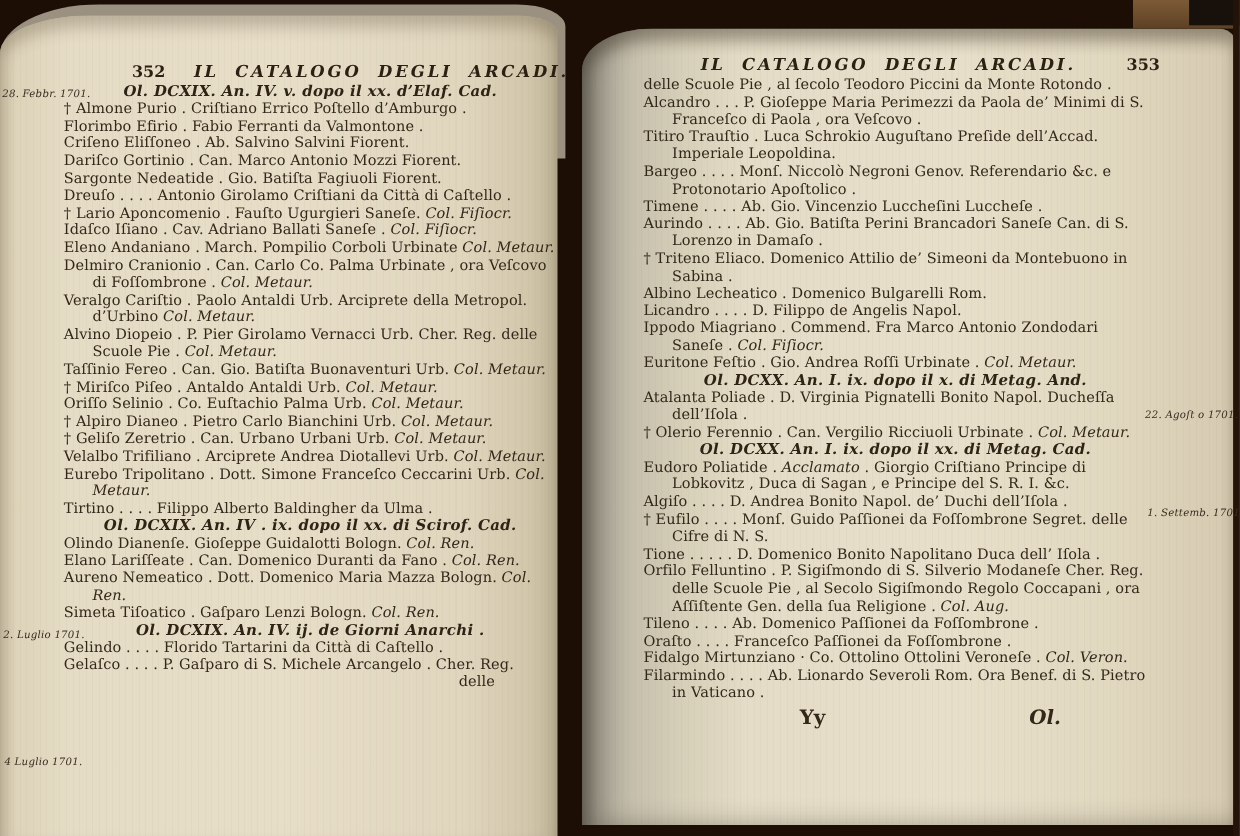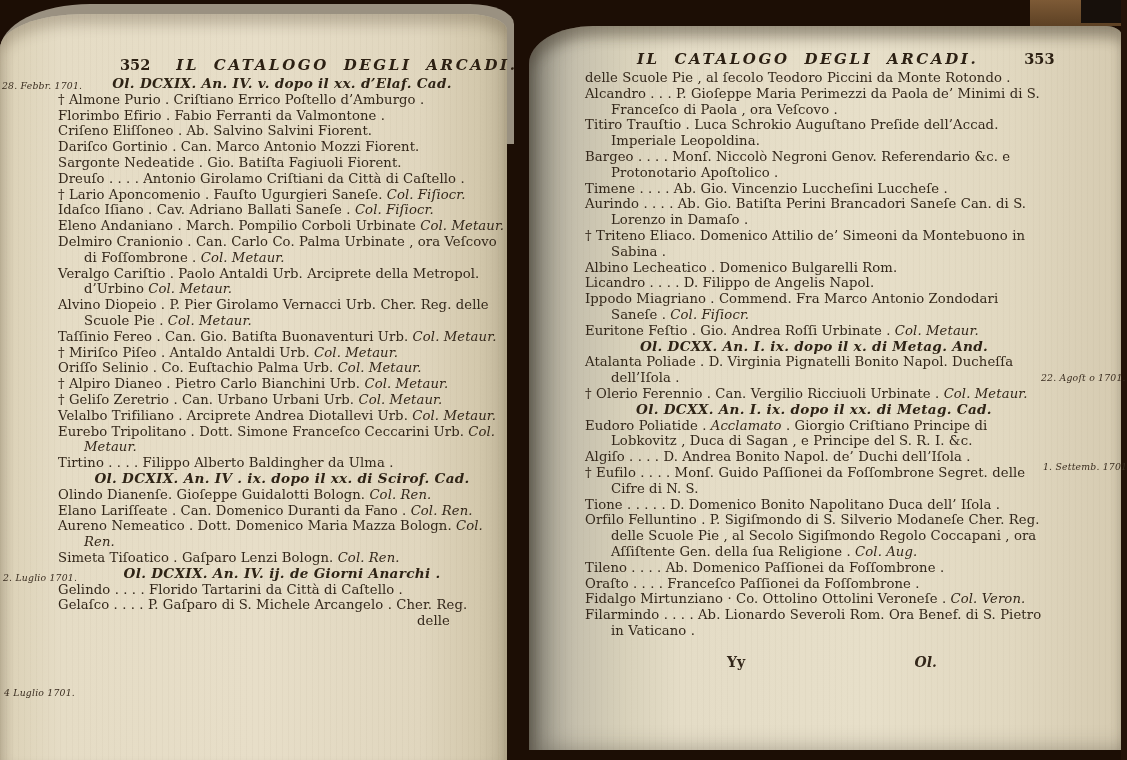--- a/index.html
+++ b/index.html
@@ -56,21 +56,21 @@
   .line { font-size:13.2px; line-height:15.8px; letter-spacing:0.1px; }
   .line.entry { padding-left:26px; text-indent:-26px; }
   .line.entry-flush { padding-left:26px; text-indent:-26px; }
   .line.olympiad {
     text-align:center; font-style:italic; font-weight:600;
     font-size:13.6px; color:#2e2315; letter-spacing:0.3px;
   }
   .line.catchword { text-align:right; padding-right:56px; }
   .line i { font-style:italic; }
 
-  .sig-row { display:flex; font-size:14px; line-height:17px; margin-top:15px; }
+  .sig-row { display:flex; font-size:18px; line-height:17px; margin-top:5px;gap:16px; }
   .sig-mark { margin-left:31%; font-weight:600; }
   .catchword-right { margin-left:37%; font-style:italic; font-weight:600; }
 
   
   .mnote {
     position:absolute; font-style:italic; font-size:9.3px; color:#3a2d20;
     letter-spacing:0.2px; white-space:nowrap;
   }
   .mn-l-0 { left:2px;  top:80px;  }
   .mn-l-1 { left:3px;  top:572px; }

